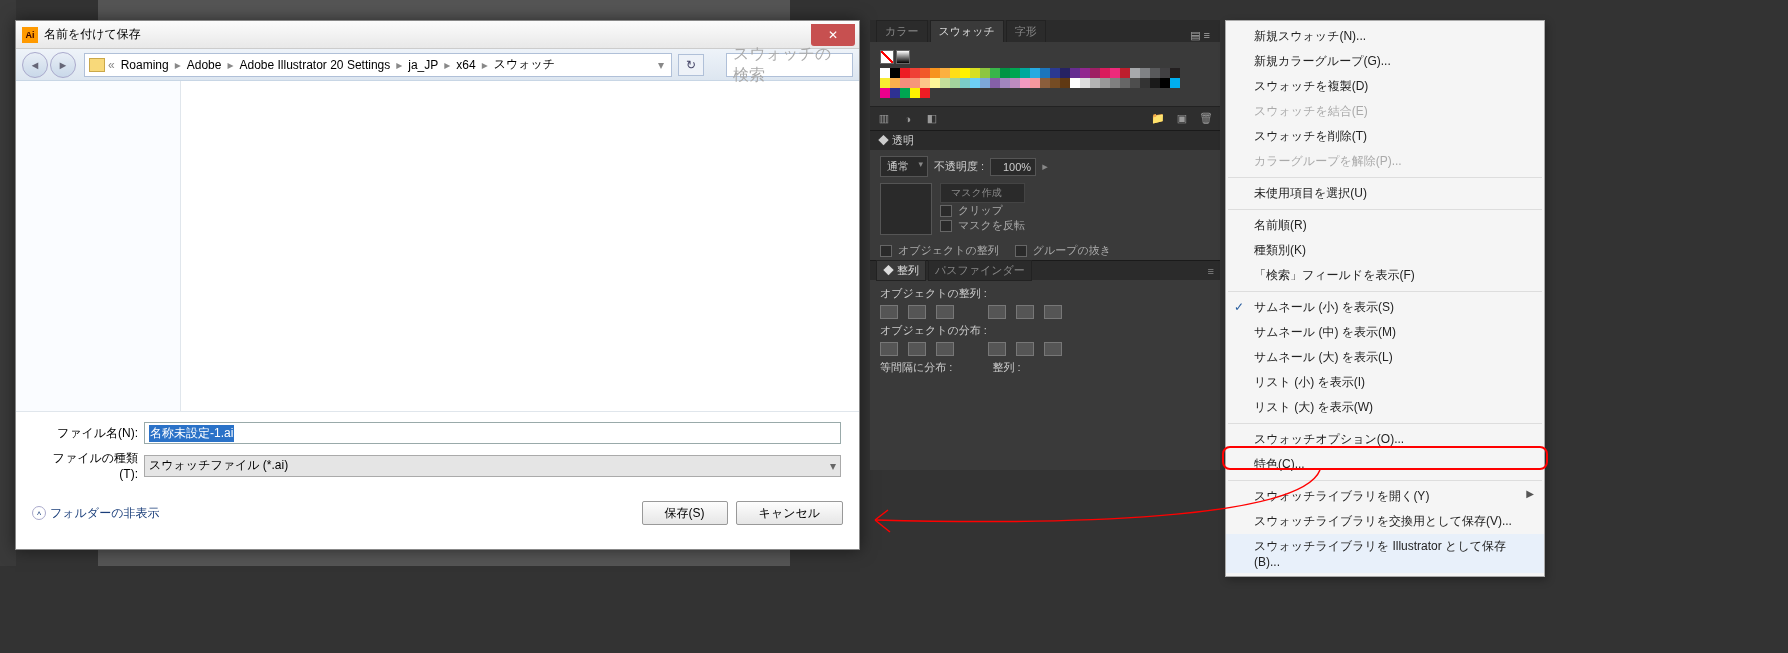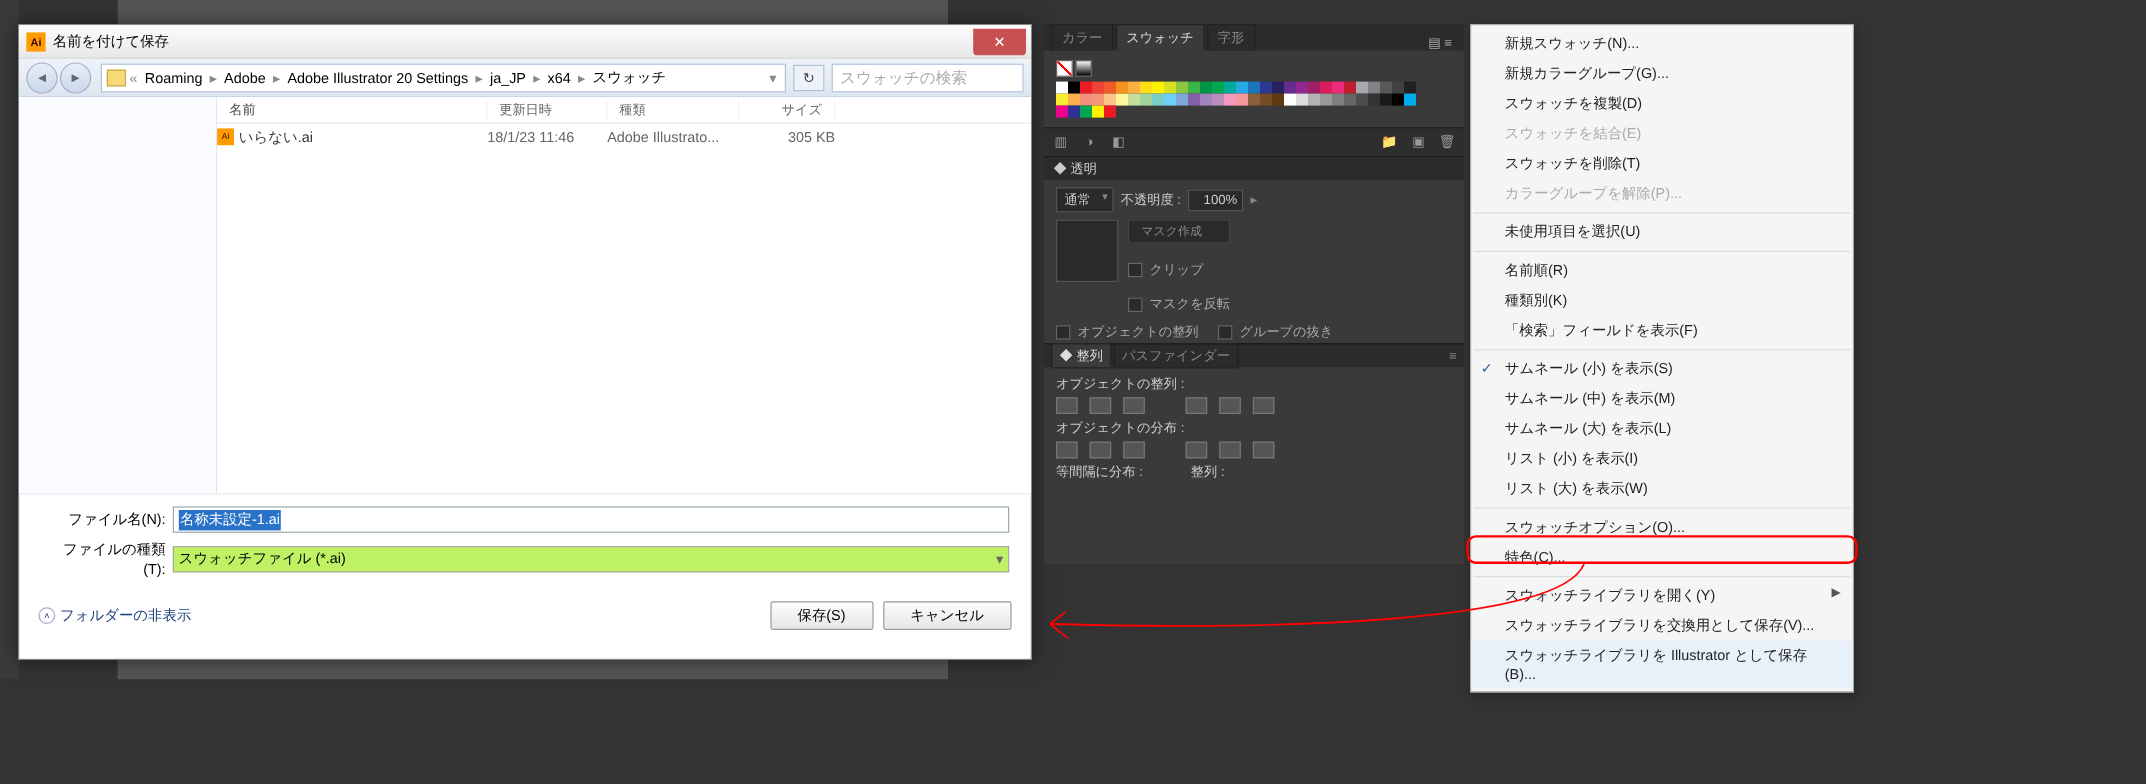--- a/index.html
+++ b/index.html
@@ -11,21 +11,21 @@
 .titlebar .ai-ico { width: 16px; height: 16px; background: #ff9a00; color: #330000; font-size: 9px; font-weight: bold; display: flex; align-items: center; justify-content: center; margin-right: 6px; }
 .titlebar .title { flex: 1; }
 .titlebar .close { width: 44px; height: 22px; background: #c75050; color: #fff; display: flex; align-items: center; justify-content: center; font-size: 12px; border-radius: 0 0 3px 3px; margin-right: 4px; }
 
 .navbar { height: 32px; background: linear-gradient(#eef3f9,#dde6f0); border-bottom: 1px solid #c8d6e5; display: flex; align-items: center; padding: 0 6px; font-size: 12px; }
 .navbtn { width: 26px; height: 26px; border-radius: 50%; background: linear-gradient(#e8eef6,#c9d8e9); border: 1px solid #aac; margin-right: 2px; display: flex; align-items: center; justify-content: center; color: #667; font-size: 11px; }
 .path { flex: 1; height: 24px; background: #fff; border: 1px solid #b0c0d8; margin: 0 6px; display: flex; align-items: center; padding: 0 4px; }
 .path span { padding: 0 3px; }
 .path .sep { color: #888; }
 .refresh { width: 26px; height: 22px; border: 1px solid #b0c0d8; background: #eef2f8; display: flex; align-items: center; justify-content: center; color: #446; font-size: 12px; }
-.search { width: 160px; height: 24px; border: 1px solid #b0c0d8; background: #fff; margin-left: 6px; padding: 0 6px; color: #aaa; font-size: 13px; display: flex; align-items: center; }
+.search { width: 127px; height: 24px; border: 1px solid #b0c0d8; background: #fff; margin-left: 22px; padding: 0 6px; color: #aaa; font-size: 16px; display: flex; align-items: center; }
 
 .toolbar2 { height: 30px; background: linear-gradient(#f7fbff,#e9f1fa); border-bottom: 1px solid #d5e0ec; display: flex; align-items: center; padding: 0 12px; font-size: 12px; gap: 16px; }
 .toolbar2 .link { color: #1a3e7a; }
 .toolbar2 .spacer { flex: 1; }
 .toolbar2 .view { color: #446; }
 .toolbar2 .help { width: 16px; height: 16px; border-radius: 50%; background: #3b88d8; color: #fff; font-size: 10px; display: flex; align-items: center; justify-content: center; }
 
 .body { display: flex; height: 330px; }
 .nav-pane { width: 165px; border-right: 1px solid #e0e6ec; background: #fafcff; }
 .filelist { flex: 1; background: #fff; }
@@ -34,21 +34,21 @@
 .c-name { width: 225px; } .c-date { width: 100px; } .c-type { width: 110px; } .c-size { width: 80px; text-align: right; }
 .row { display: flex; height: 22px; font-size: 12px; color: #333; align-items: center; }
 .row .c-name { display: flex; align-items: center; gap: 4px; }
 .file-ico { width: 14px; height: 14px; background: #ff9a00; color: #330000; font-size: 7px; display: flex; align-items: center; justify-content: center; }
 .c-date, .c-type, .c-size { color: #666; }
 
 .bottom { padding: 10px 18px; border-top: 1px solid #e0e6ec; font-size: 12px; display: flex; flex-direction: column; gap: 6px; }
 .field { display: flex; align-items: center; }
 .field label { width: 110px; text-align: right; padding-right: 6px; }
 .field .input { flex: 1; border: 1px solid #9aa; height: 22px; padding: 0 4px; display: flex; align-items: center; background: #fff; }
-.field .combo { flex: 1; border: 1px solid #aaa; height: 22px; padding: 0 4px; display: flex; align-items: center; background: #bef264; }
+.field .combo { flex: 1; border: 1px solid #aaa; height: 22px; padding: 0 4px; display: flex; align-items: center; background: #e5e5e5; }
 
 .footer { display: flex; align-items: center; padding: 10px 16px; font-size: 12px; }
 .footer .hide { display: flex; align-items: center; gap: 4px; color: #1a3e7a; }
 .footer .chev { width: 14px; height: 14px; border: 1px solid #aac; border-radius: 50%; display: flex; align-items: center; justify-content: center; font-size: 8px; }
 .footer .spacer { flex: 1; }
 .footer button { height: 24px; padding: 0 22px; background: linear-gradient(#fdfdfd,#e6e6e6); border: 1px solid #999; border-radius: 2px; margin-left: 8px; font-size: 12px; }
 
 
 .darkpanel { position: absolute; left: 870px; top: 20px; width: 350px; height: 450px; background: #3a3a3a; color: #ccc; font-size: 11px; }
 .panel-tabs { height: 22px; background: #2b2b2b; display: flex; align-items: flex-end; padding: 0 6px; gap: 2px; }
@@ -67,21 +67,21 @@
 
 .sw-toolbar { height: 24px; background: #2e2e2e; border-top: 1px solid #222; display: flex; align-items: center; padding: 0 6px; gap: 8px; color: #999; }
 .sw-toolbar div { width: 16px; height: 16px; display: flex; align-items: center; justify-content: center; }
 .sw-toolbar .spacer { flex: 1; width: auto; }
 
 .section-tab { height: 20px; background: #2b2b2b; display: flex; align-items: center; padding: 0 8px; color: #ccc; border-top: 1px solid #1a1a1a; }
 .trans-body { padding: 6px 10px; display: flex; align-items: center; gap: 6px; }
 .select-dark { background: #2a2a2a; border: 1px solid #555; padding: 2px 18px 2px 6px; color: #ccc; position: relative; }
 .select-dark::after { content: "▾"; position: absolute; right: 4px; color: #888; font-size: 9px; }
 .pct { background: #2a2a2a; border: 1px solid #555; padding: 2px 4px; width: 46px; text-align: right; }
-.maskbtns { margin-left: auto; display: flex; flex-direction: column; gap: 14px; }
+.maskbtns { margin-left: auto; display: flex; flex-direction: column; gap: 0; }
 .mbtn { background: #2a2a2a; border: 1px solid #444; padding: 2px 10px; color: #888; font-size: 10px; }
 .chk-row { padding: 2px 10px; display: flex; align-items: center; gap: 6px; color: #aaa; }
 .chk { width: 12px; height: 12px; border: 1px solid #666; background: #2a2a2a; }
 
 .align-tabs { height: 20px; background: #2b2b2b; display: flex; align-items: center; gap: 2px; padding: 0 6px; border-top: 1px solid #1a1a1a; }
 .atab { padding: 2px 6px; color: #888; border: 1px solid #222; }
 .atab.active { background: #3a3a3a; color: #ddd; }
 .align-body { padding: 6px 10px; color: #ccc; }
 .ico-row { display: flex; gap: 10px; padding: 4px 0; }
 .aico { width: 18px; height: 14px; background: #555; border: 1px solid #777; }
@@ -135,39 +135,20 @@
       <span style="flex:1"></span>
       <span class="sep">▾</span>
     </div>
     <div class="refresh">↻</div>
     <div class="search">
         <span>スウォッチの検索</span>
       </div>
   </div>
   <div class="body">
     <div class="nav-pane"></div>
-    <div class="filelist">
-      <div class="cols">
-        <div class="c-name">名前</div>
-        <div class="c-date">更新日時</div>
-        <div class="c-type">種類</div>
-        <div class="c-size">サイズ</div>
-      </div>
-      <div id="filerows">
-          <div class="row">
-            <div class="c-name">
-              <span class="file-ico">Ai</span>
-              <span>いらない.ai</span>
-            </div>
-            <div class="c-date">18/1/23 11:46</div>
-            <div class="c-type">Adobe Illustrato...</div>
-            <div class="c-size">305 KB</div>
-          </div>
-        </div>
-    </div>
   </div>
   <div class="bottom">
     <div class="field">
       <label>ファイル名(N):</label>
       <div class="input">
           <span class="sel" style="background:#2a72c8;color:#fff;padding:0 1px">名称未設定-1.ai</span>
         </div>
     </div>
     <div class="field">
       <label>ファイルの種類(T):</label>

